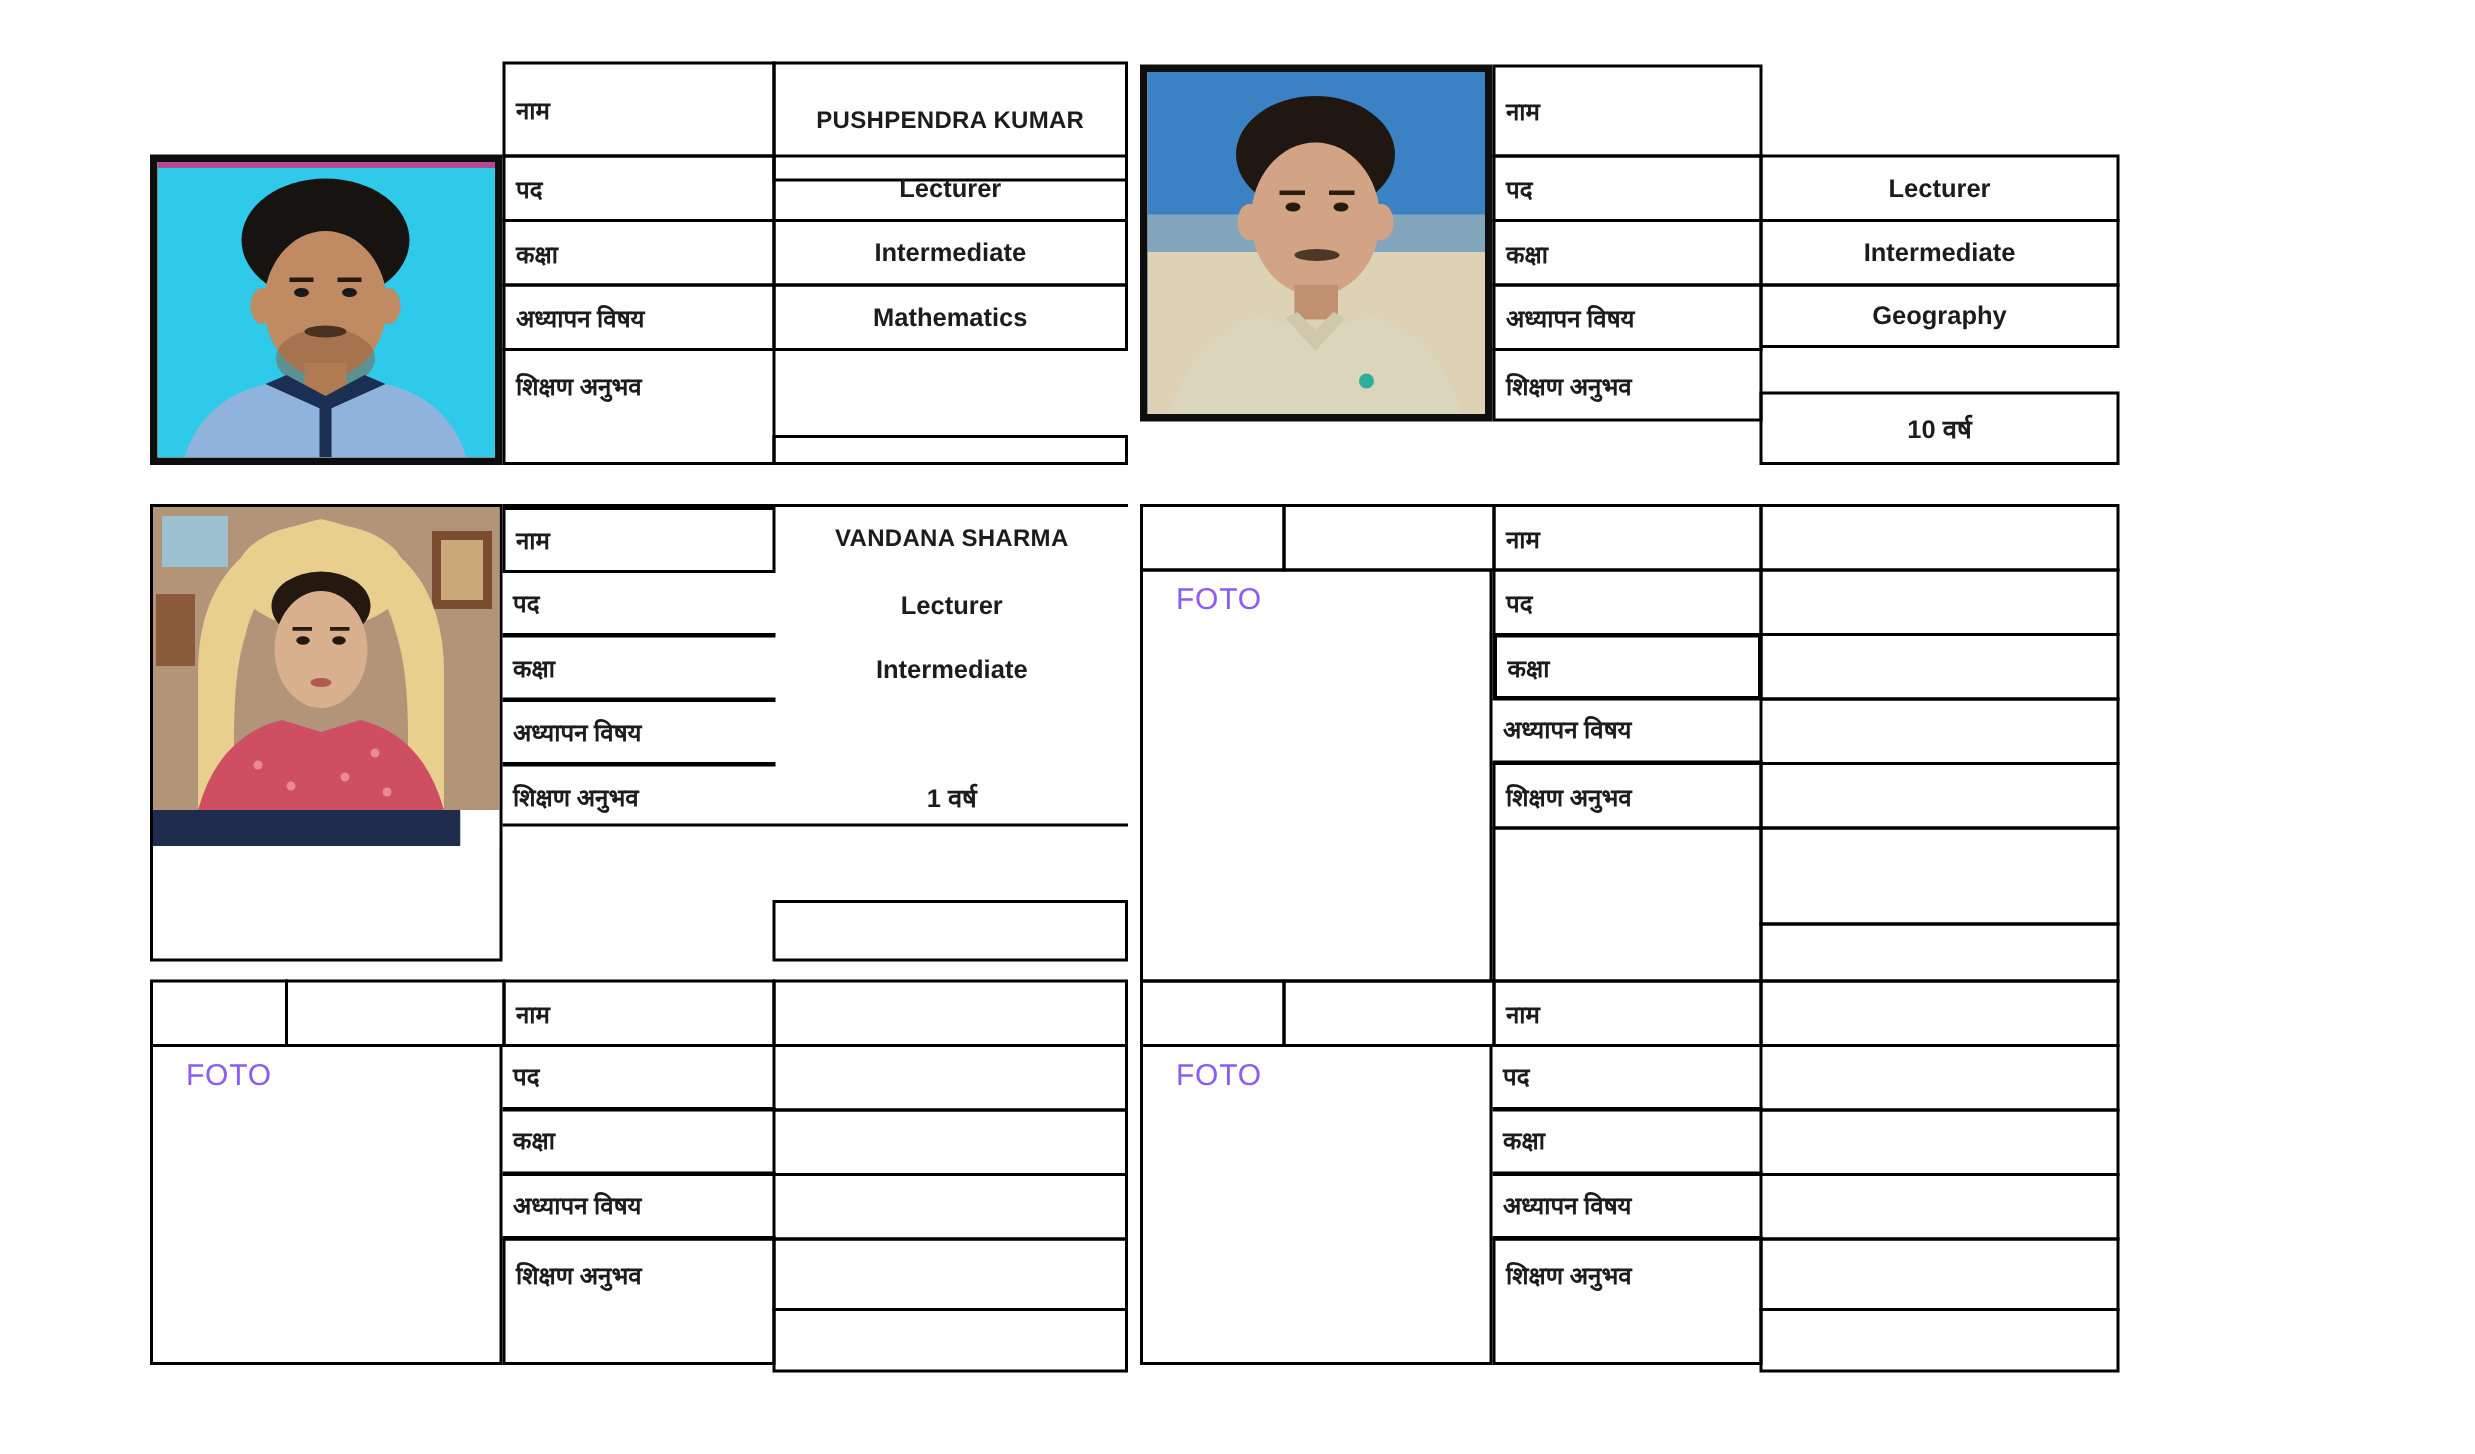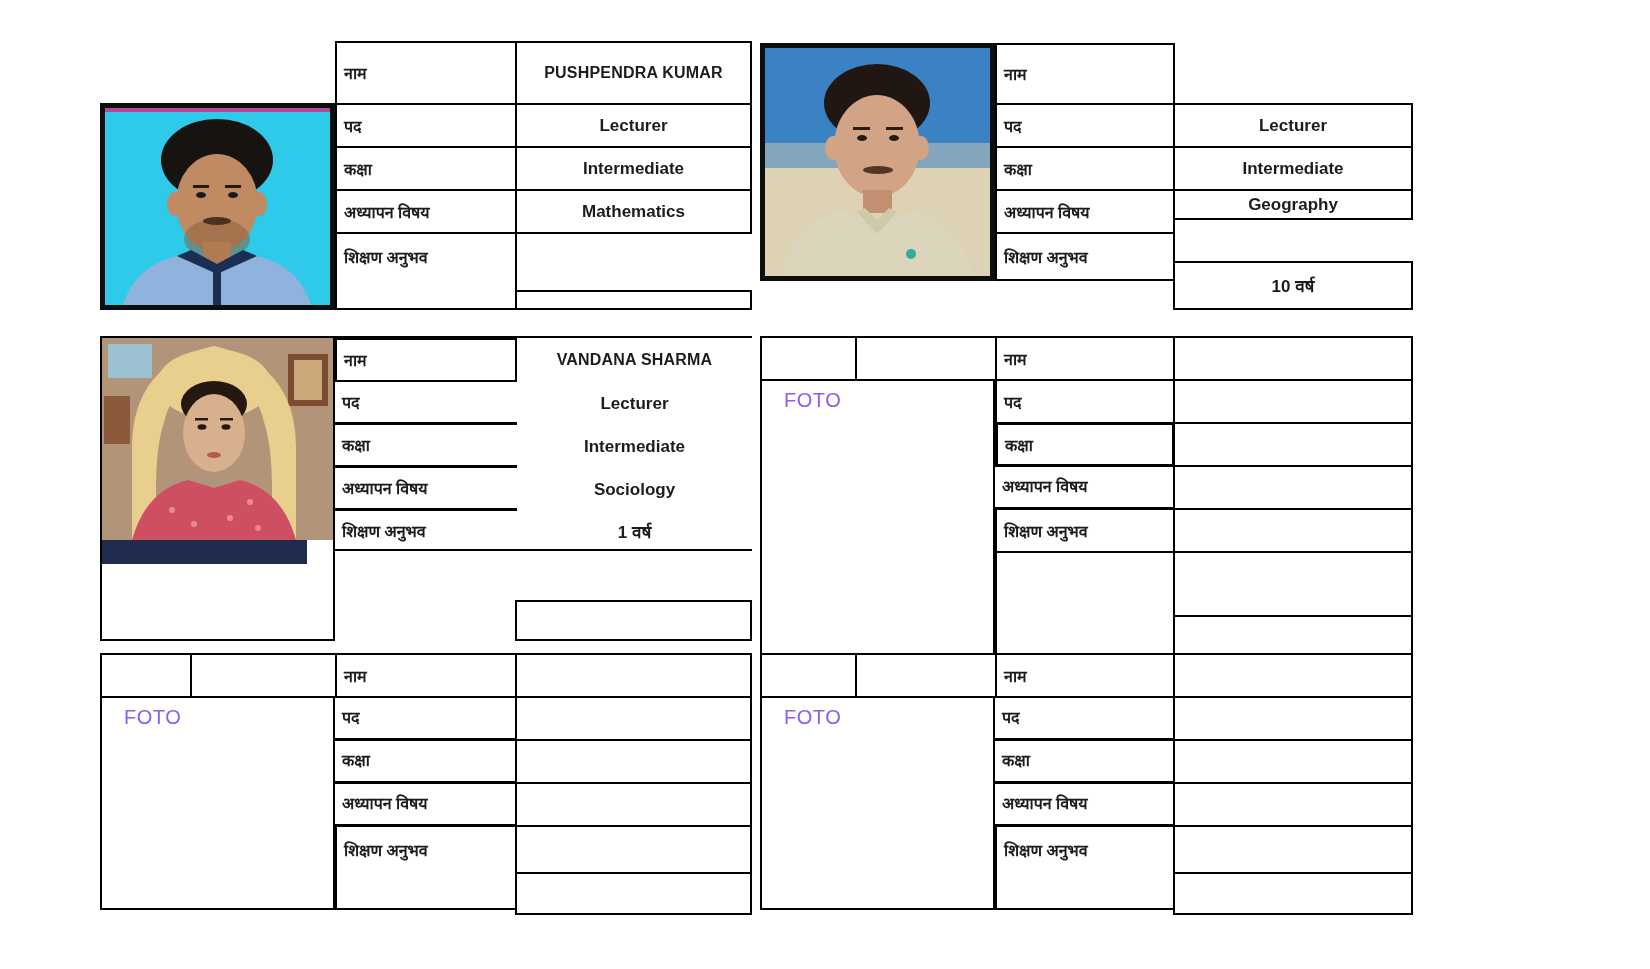--- a/index.html
+++ b/index.html
@@ -44,21 +44,21 @@
       <path d="M18,197 Q30,158 72,148 L112,164 L152,148 Q194,158 206,197 Z" fill="#8fb3dc"></path>
       <path d="M72,148 L112,166 L152,148 L138,142 L112,156 L86,142 Z" fill="#1b2f55"></path>
       <rect x="108" y="164" width="8" height="33" fill="#1b2f55"></rect>
     </svg>
   </div>
   <div class="cell lbl" style="left:335px;top:41px;width:182px;height:64px;">नाम</div>
   <div class="cell lbl" style="left:335px;top:103px;width:182px;height:45px;">पद</div>
   <div class="cell lbl" style="left:335px;top:146px;width:182px;height:45px;">कक्षा</div>
   <div class="cell lbl" style="left:335px;top:189px;width:182px;height:45px;">अध्यापन विषय</div>
   <div class="cell lbl top-align" style="left:335px;top:232px;width:182px;height:78px;">शिक्षण अनुभव</div>
-  <div class="cell val name-val" style="left:515px;top:41px;width:237px;height:64px;">PUSHPENDRA KUMAR</div>
+  <div class="cell val name-val" style="left:515px;top:41px;width:237px;height:80px;">PUSHPENDRA KUMAR</div>
   <div class="cell val" style="left:515px;top:103px;width:237px;height:45px;">Lecturer</div>
   <div class="cell val" style="left:515px;top:146px;width:237px;height:45px;">Intermediate</div>
   <div class="cell val" style="left:515px;top:189px;width:237px;height:45px;">Mathematics</div>
   <div class="cell" style="left:515px;top:290px;width:237px;height:20px;"></div>
 
   <div class="photo-frame" style="left:760px;top:43px;width:235px;height:238px;">
     <svg width="225" height="228" viewBox="0 0 225 228">
       <rect x="0" y="0" width="225" height="228" fill="#3a82c4"></rect>
       <rect x="0" y="120" width="225" height="108" fill="#ddd2b4"></rect>
       <rect x="0" y="95" width="225" height="30" fill="#ddd2b4" opacity="0.45"></rect>
@@ -77,21 +77,21 @@
       <circle cx="146" cy="206" r="5" fill="#2fae9e"></circle>
     </svg>
   </div>
   <div class="cell lbl" style="left:995px;top:43px;width:180px;height:62px;">नाम</div>
   <div class="cell lbl" style="left:995px;top:103px;width:180px;height:45px;">पद</div>
   <div class="cell lbl" style="left:995px;top:146px;width:180px;height:45px;">कक्षा</div>
   <div class="cell lbl" style="left:995px;top:189px;width:180px;height:45px;">अध्यापन विषय</div>
   <div class="cell lbl" style="left:995px;top:232px;width:180px;height:49px;">शिक्षण अनुभव</div>
   <div class="cell val" style="left:1173px;top:103px;width:240px;height:45px;">Lecturer</div>
   <div class="cell val" style="left:1173px;top:146px;width:240px;height:45px;">Intermediate</div>
-  <div class="cell val" style="left:1173px;top:189px;width:240px;height:31px;">Geography</div>
+  <div class="cell val" style="left:1173px;top:189px;width:240px;height:43px;">Geography</div>
   <div class="cell val" style="left:1173px;top:232px;width:240px;height:49px;margin-top:29px;">10 वर्ष</div>
 
   <div class="photo-cell" style="left:100px;top:336px;width:235px;height:305px;">
     <svg width="231" height="226" viewBox="0 0 231 226">
       <rect x="0" y="0" width="231" height="202" fill="#b29478"></rect>
       <rect x="6" y="6" width="44" height="34" fill="#9cc2d2"></rect>
       <rect x="186" y="16" width="40" height="52" fill="#7c4c30"></rect>
       <rect x="192" y="22" width="28" height="40" fill="#caa87a"></rect>
       <rect x="2" y="58" width="26" height="48" fill="#8a5a3a"></rect>
       <path d="M112,8 Q30,26 30,110 L30,202 L56,202 Q50,120 62,84 Q72,42 112,36 Q152,42 162,84 Q174,120 168,202 L194,202 L194,110 Q194,26 112,8 Z" fill="#e9cf8e"></path>
@@ -116,21 +116,20 @@
   <div class="hline" style="left:335px;top:336px;width:417px;"></div>
   <div class="cell lbl" style="left:335px;top:338px;width:182px;height:44px;">नाम</div>
   <div class="cell lbl ul3" style="left:335px;top:382px;width:182px;height:43px;">पद</div>
   <div class="cell lbl ul3" style="left:335px;top:425px;width:182px;height:43px;">कक्षा</div>
   <div class="cell lbl ul3" style="left:335px;top:468px;width:182px;height:43px;">अध्यापन विषय</div>
   <div class="cell lbl plain" style="left:335px;top:511px;width:182px;height:40px;">शिक्षण अनुभव</div>
   <div class="hline" style="left:335px;top:549px;width:417px;"></div>
   <div class="cell val name-val plain" style="left:517px;top:338px;width:235px;height:44px;">VANDANA SHARMA</div>
   <div class="cell val plain" style="left:517px;top:382px;width:235px;height:43px;">Lecturer</div>
   <div class="cell val plain" style="left:517px;top:425px;width:235px;height:43px;">Intermediate</div>
-  <div class="cell val plain" style="left:517px;top:468px;width:235px;height:43px;">Sociology</div>
   <div class="cell val plain" style="left:517px;top:511px;width:235px;height:40px;">1 वर्ष</div>
   <div class="cell" style="left:515px;top:600px;width:237px;height:41px;"></div>
 
   <div class="cell" style="left:760px;top:336px;width:97px;height:45px;"></div>
   <div class="cell" style="left:855px;top:336px;width:142px;height:45px;"></div>
   <div class="cell foto-cell" style="left:760px;top:379px;width:235px;height:276px;">FOTO</div>
   <div class="cell lbl" style="left:995px;top:336px;width:180px;height:45px;">नाम</div>
   <div class="cell lbl" style="left:995px;top:379px;width:180px;height:45px;">पद</div>
   <div class="cell lbl thick3" style="left:995px;top:422px;width:180px;height:45px;">कक्षा</div>
   <div class="cell lbl ul3" style="left:995px;top:465px;width:180px;height:45px;">अध्यापन विषय</div>

